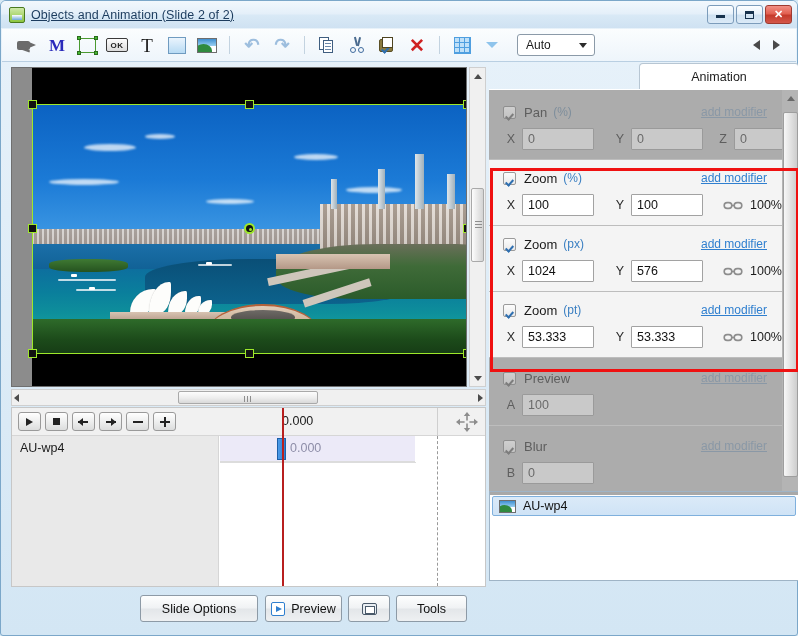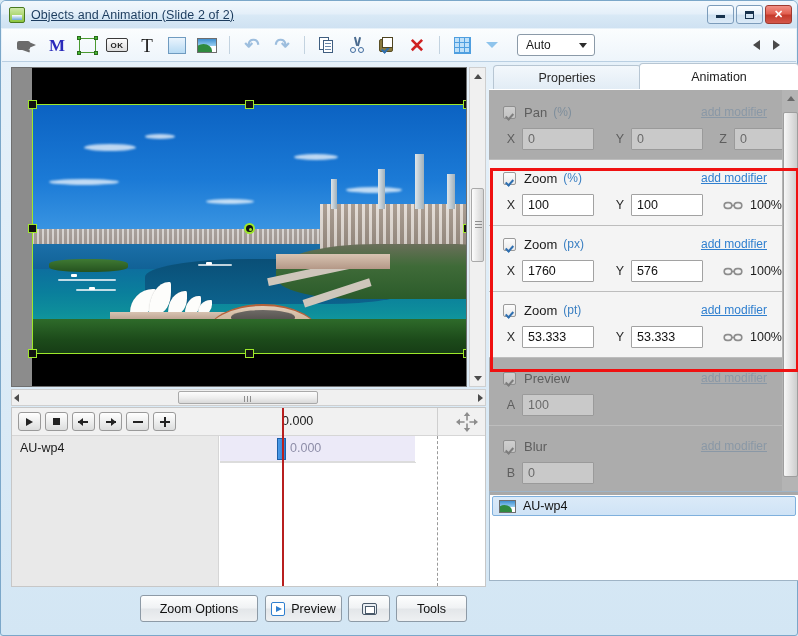--- a/index.html
+++ b/index.html
@@ -636,21 +636,20 @@
       <div id="tl-track-name">AU-wp4</div>
     </div>
     <div id="tl-keyframe"></div>
     <div id="tl-kf-label">0.000</div>
     <div id="tl-dashed"></div>
     <div id="tl-playhead"></div>
   </div>
 
   <div id="right">
     <div id="tabs">
-      <div class="tab inactive">Properties</div>
       <div class="tab active">Animation</div>
     </div>
 
     <div id="panel-body">
 
       <div class="section" style="padding-top:13px">
         <div class="sec-head">
           <div class="cb dim"></div>
           <div class="sec-title">Pan</div>
           <div class="sec-unit">(%)</div>
@@ -698,21 +697,21 @@
 
       <div class="section enabled">
         <div class="sec-head">
           <div class="cb"></div>
           <div class="sec-title">Zoom</div>
           <div class="sec-unit">(px)</div>
           <div class="addmod">add modifier</div>
         </div>
         <div class="sec-row">
           <div class="lbl">X</div>
-          <div class="fld">1760</div>
+          <div class="fld">1024</div>
           <div class="gap"></div>
           <div class="lbl">Y</div>
           <div class="fld">576</div>
           <div class="chain">
             <span>
               <svg width="20" height="11" viewBox="0 0 20 11">
                 <g fill="none" stroke="#8d8d8d" stroke-width="1.6">
                   <rect x="1.2" y="2.6" width="7.6" height="5.8" rx="2.9"></rect>
                   <rect x="11.2" y="2.6" width="7.6" height="5.8" rx="2.9"></rect>
                   <line x1="8" y1="5.5" x2="12" y2="5.5"></line>
@@ -793,21 +792,21 @@
   <div id="objlist">
     <div id="objlist-top"></div>
     <div id="obj-item">
       <div class="thumb"></div>
       <div class="nm">AU-wp4</div>
     </div>
   </div>
 
   <div id="bottombar">
     <div class="bbtn" id="btn-slide">
-      <span>Zoom Options</span>
+      <span>Slide Options</span>
     </div>
     <div class="bbtn" id="btn-preview">
       <span class="ic-preview"></span>
       <span>Preview</span>
     </div>
     <div class="bbtn" id="btn-smallwin">
       <span class="ic-win"></span>
     </div>
     <div class="bbtn" id="btn-tools">
       <span>Tools</span>

